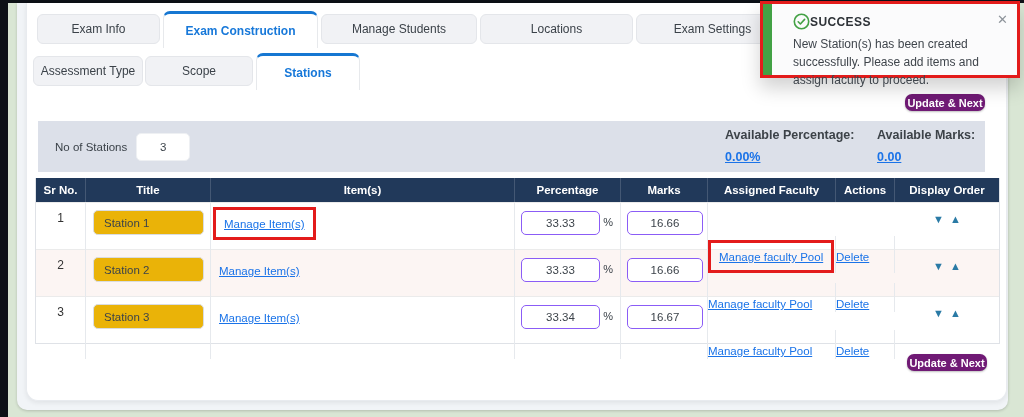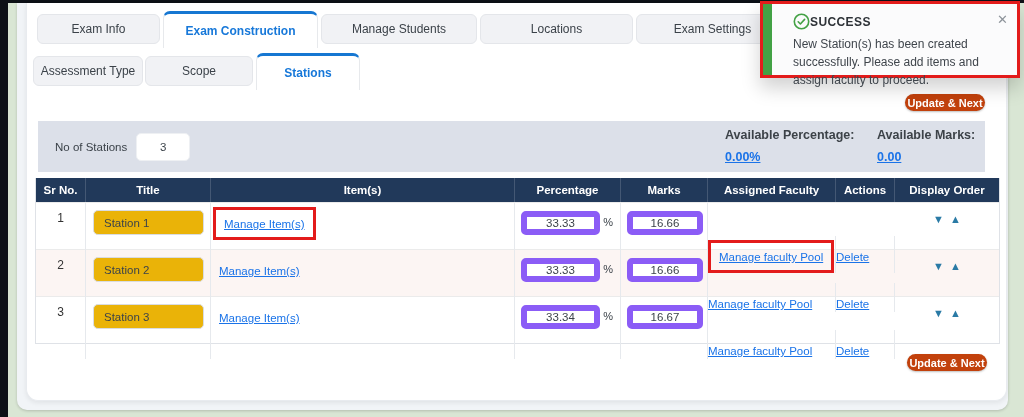--- a/index.html
+++ b/index.html
@@ -23,22 +23,22 @@
   .toast{position:absolute;left:760px;top:1px;width:260px;height:77px;box-sizing:border-box;
          border:3px solid #e31b1b;background:#fbfbfc;z-index:40;
          box-shadow:0 10px 18px rgba(0,0,0,.18);}
   .toast-bar{position:absolute;left:0;top:0;bottom:0;width:9px;background:#43a145;}
   .toast-head{display:flex;align-items:center;gap:0;padding:9px 24px 0 30px;}
   .toast-title{font-size:12px;font-weight:bold;color:#2e3338;letter-spacing:.4px;}
   .toast-close{position:absolute;right:9px;top:9px;font-size:13px;color:#8d939a;cursor:pointer;line-height:1;}
   .toast-msg{padding:5px 12px 0 30px;font-size:12px;color:#3f454c;line-height:1.5;}
 
   
-  .btn-green{position:absolute;width:80px;height:17px;background:#c2410c;color:#fff;font-size:11px;
-             font-weight:bold;border-radius:12px;display:flex;align-items:center;justify-content:center;
+  .btn-green{position:absolute;width:80px;height:17px;background:#701a75;color:#fff;font-size:11px;
+             font-weight:bold;border-radius:7px;display:flex;align-items:center;justify-content:center;
              cursor:pointer;box-shadow:0 1px 2px rgba(0,0,0,.25);}
 
   
   .sumbar{position:absolute;left:38px;top:121px;width:947px;height:51px;background:#dce0e9;
           display:flex;align-items:center;box-sizing:border-box;}
   .sum-label{margin-left:17px;font-size:11.5px;color:#3b4249;}
   .sum-input{margin-left:9px;width:48px;height:24px;background:#fff;border:1px solid #eef0f3;
              border-radius:5px;text-align:center;font-size:11.5px;color:#3c434a;
              font-family:"Liberation Sans",sans-serif;}
   .avail{line-height:1.45;}
@@ -56,21 +56,21 @@
                color:#fff;border-right:1px solid rgba(255,255,255,.16);box-sizing:border-box;}
   .thead .cell:last-child{border-right:none;}
   .tbody{height:46px;background:#fff;border-top:1px solid #ebebeb;}
   .tbody.alt{background:#fcf5f3;}
   .tbody .cell{border-right:1px solid #e6e9ed;box-sizing:border-box;position:relative;}
   .tbody .cell:last-child{border-right:none;}
   .sr{font-size:12px;color:#333;text-align:center;padding-top:8px;}
   .t-input{position:absolute;left:7px;top:7px;width:111px;height:25px;border:1px solid #d9dce1;
            border-radius:5px;font-size:11.5px;color:#3c434a;padding:0 0 0 10px;box-sizing:border-box;
            font-family:"Liberation Sans",sans-serif;background:#eab308;}
-  .n-input{position:absolute;top:8px;height:24px;border:6px solid #8b5cf6;border-radius:5px;
+  .n-input{position:absolute;top:8px;height:24px;border:1px solid #8b5cf6;border-radius:5px;
            font-size:11.5px;color:#3c434a;text-align:center;box-sizing:border-box;
            font-family:"Liberation Sans",sans-serif;background:#fff;}
   .pct-in{left:6px;width:79px;}
   .mks-in{left:6px;width:76px;}
   .pct-sym{position:absolute;right:7px;top:13px;font-size:11px;color:#3c434a;}
   .lnk{font-size:11.5px;color:#1a73e8;text-decoration:underline;cursor:pointer;white-space:nowrap;}
   .cell-items{padding:11px 0 0 8px;}
   .cell-center{padding-top:11px;margin-top:33px;}
   .hl{display:inline-block;border:3px solid #e31b1b;padding:4px 8px 5px 8px;}
   .cell-items .hl{margin:-8px 0 0 -6px;}

